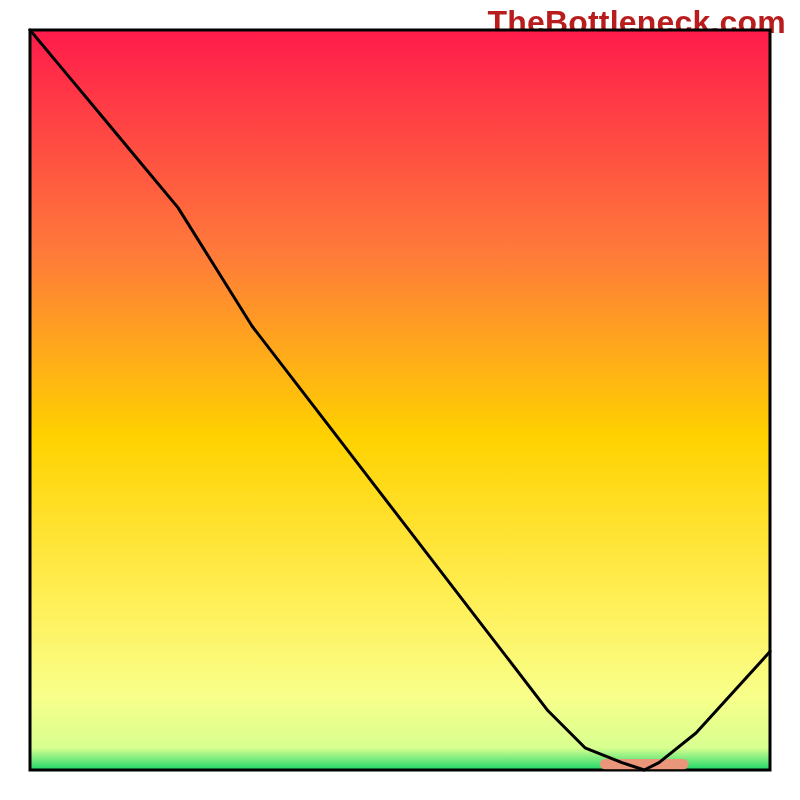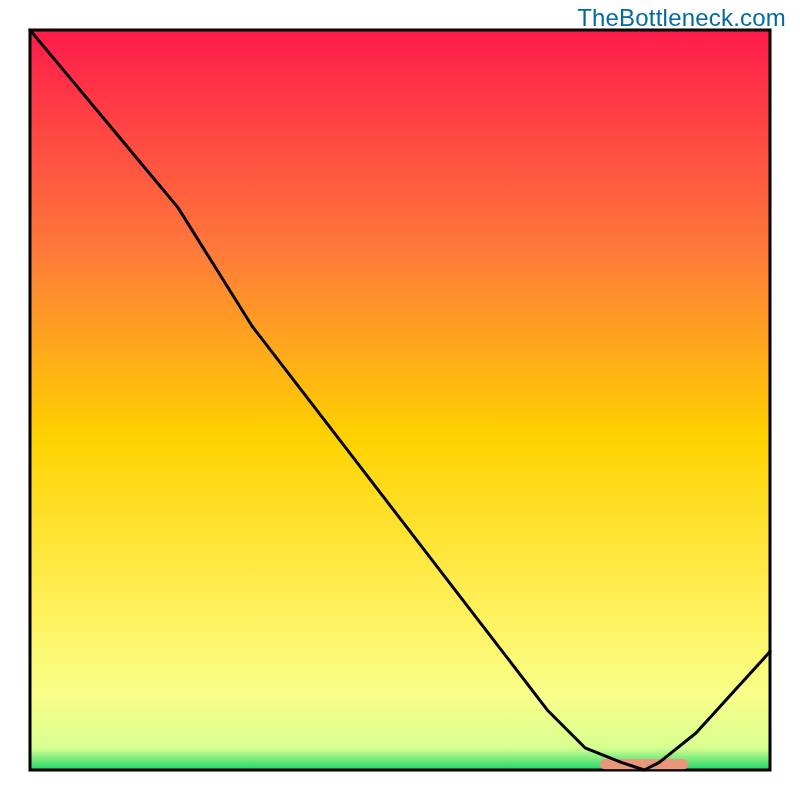--- a/index.html
+++ b/index.html
@@ -12,23 +12,23 @@
   }
   .wrap {
     position: relative;
     width: 800px;
     height: 800px;
   }
   .attribution {
     position: absolute;
     top: 4px;
     right: 14px;
-    color: #0369a1;
-    font-size: 24px;
-    font-weight: 400;
+    color: #b91c1c;
+    font-size: 32px;
+    font-weight: 700;
     letter-spacing: 0.2px;
   }
   svg {
     position: absolute;
     top: 0;
     left: 0;
   }
 </style>
 </head>
 <body>

